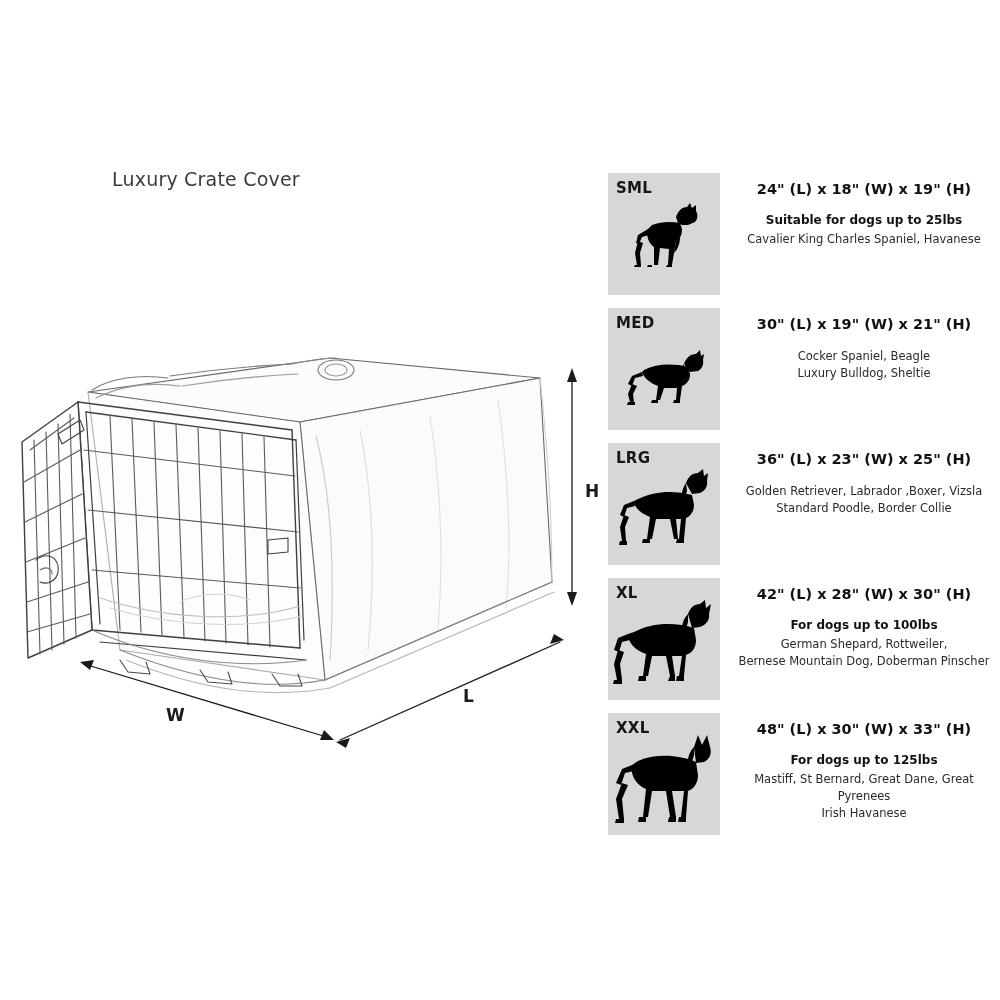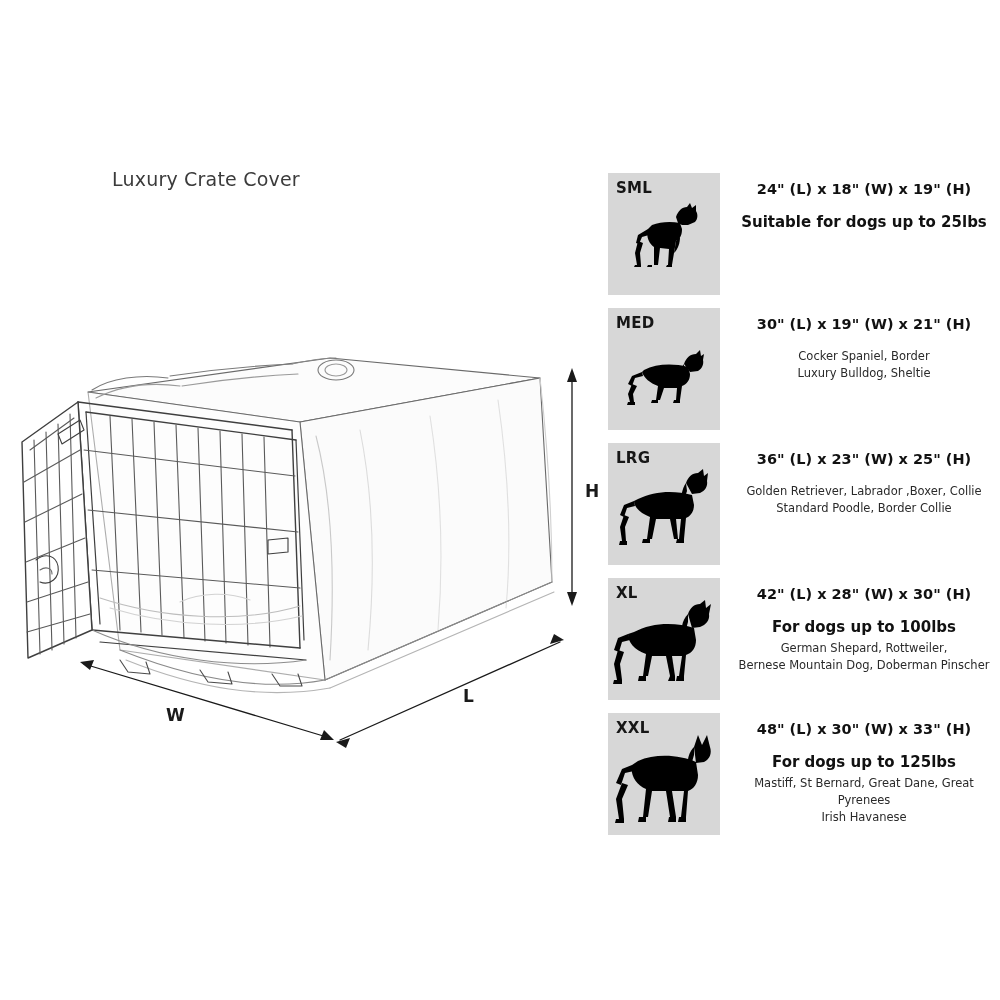--- a/index.html
+++ b/index.html
@@ -100,21 +100,21 @@
     font-family: "DejaVu Sans", sans-serif;
     font-weight: 700;
     font-size: 14.5px;
     color: #111111;
     margin-bottom: 16px;
     white-space: nowrap;
   }
   .size-weight {
     font-family: "DejaVu Sans", sans-serif;
     font-weight: 700;
-    font-size: 15px;
+    font-size: 12px;
     color: #111111;
     margin-bottom: 4px;
   }
   .size-breeds {
     font-family: "DejaVu Sans", sans-serif;
     font-size: 11.5px;
     color: #2a2a2a;
     line-height: 17px;
   }
 </style>
@@ -239,20 +239,21 @@
           <path d="M40 74 L44 74 L44 76 L39 76 Z"></path>
           <path d="M59 74 L64 74 L64 76 L58 76 Z"></path>
           <path d="M27 74 L33 74 L33 76 L26 76 Z"></path>
           <path d="M66 62 C70 58 72 52 72 46 L68 50 Z"></path>
         </g>
       </svg>
     </div>
     <div class="size-info">
       <div class="size-dims">24" (L) x 18" (W) x 19" (H)</div>
       <div class="size-weight">Suitable for dogs up to 25lbs</div>
+      <div class="size-breeds">Cavalier King Charles Spaniel, Havanese</div>
     </div>
   </div>
 
   <div class="size-row">
     <div class="size-swatch"></div>
     <div class="size-code">MED</div>
     <div class="dog-silhouette">
       <svg viewBox="0 0 112 102" aria-hidden="true">
         <g fill="#000000">
           <path d="M76 38 C78 32 82 28 88 28 L92 24 L93 30 L96 28 L95 34 C96 38 94 43 90 45 L82 46 Z"></path>
@@ -261,21 +262,21 @@
           <path d="M34 46 L24 50 L20 58 L24 60 L27 52 L35 50 Z"></path>
           <path d="M24 58 L20 68 L22 76 L26 76 L25 68 L29 60 Z"></path>
           <path d="M44 74 L50 74 L50 77 L43 77 Z"></path>
           <path d="M66 74 L72 74 L72 77 L65 77 Z"></path>
           <path d="M20 76 L27 76 L27 79 L19 79 Z"></path>
         </g>
       </svg>
     </div>
     <div class="size-info">
       <div class="size-dims">30" (L) x 19" (W) x 21" (H)</div>
-      <div class="size-breeds">Cocker Spaniel, Border</div>
+      <div class="size-breeds">Cocker Spaniel, Beagle</div>
       <div class="size-breeds">Luxury Bulldog, Sheltie</div>
     </div>
   </div>
 
   <div class="size-row">
     <div class="size-swatch"></div>
     <div class="size-code">LRG</div>
     <div class="dog-silhouette">
       <svg viewBox="0 0 112 102" aria-hidden="true">
         <g fill="#000000">
@@ -286,21 +287,21 @@
           <path d="M16 54 L12 66 L14 80 L18 80 L17 66 L21 56 Z"></path>
           <path d="M35 78 L42 78 L42 82 L34 82 Z"></path>
           <path d="M69 78 L76 78 L76 82 L68 82 Z"></path>
           <path d="M12 80 L19 80 L19 84 L11 84 Z"></path>
           <path d="M62 58 L66 78 L70 78 L68 58 Z"></path>
         </g>
       </svg>
     </div>
     <div class="size-info">
       <div class="size-dims">36" (L) x 23" (W) x 25" (H)</div>
-      <div class="size-breeds">Golden Retriever, Labrador ,Boxer, Collie</div>
+      <div class="size-breeds">Golden Retriever, Labrador ,Boxer, Vizsla</div>
       <div class="size-breeds">Standard Poodle, Border Collie</div>
     </div>
   </div>
 
   <div class="size-row">
     <div class="size-swatch"></div>
     <div class="size-code">XL</div>
     <div class="dog-silhouette">
       <svg viewBox="0 0 112 102" aria-hidden="true">
         <g fill="#000000">

